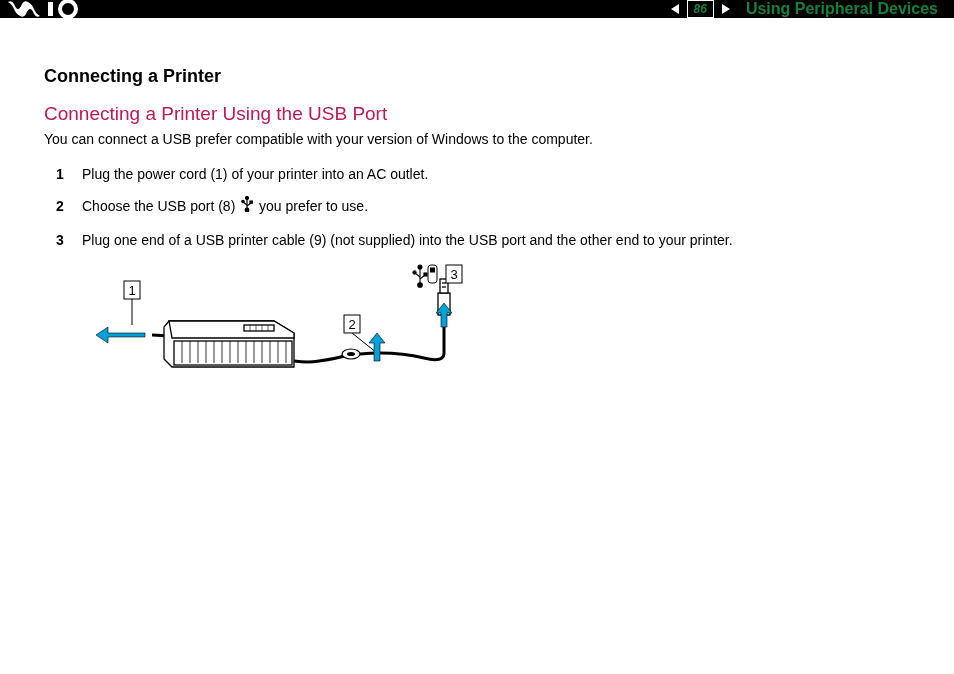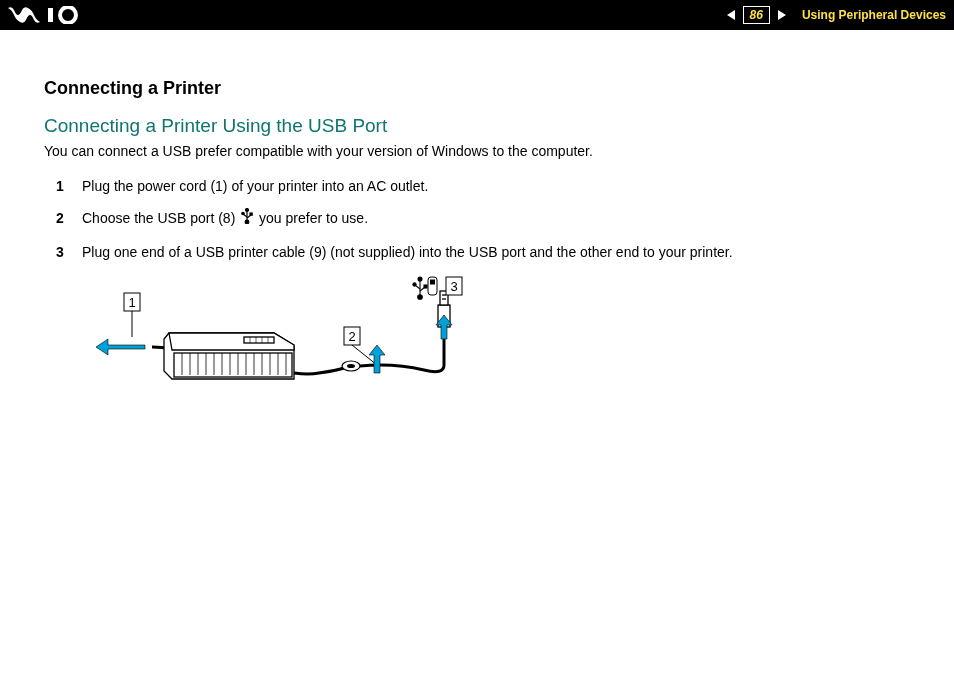--- a/index.html
+++ b/index.html
@@ -6,26 +6,26 @@
     margin: 0;
     padding: 0;
     width: 954px;
     height: 674px;
     font-family: Arial, Helvetica, sans-serif;
     background: #fff;
     color: #000;
   }
   .topbar {
     background: #000;
-    color: #fde047;
-    height: 30px;
+    color: #15803d;
+    height: 18px;
     display: flex;
     align-items: center;
     justify-content: space-between;
-    padding: 0 8px 0 8px;
+    padding: 0 16px 0 8px;
   }
   .logo {
     display: flex;
     align-items: center;
   }
   .nav-right {
     display: flex;
     align-items: center;
     gap: 6px;
   }
@@ -35,38 +35,38 @@
   }
   .page-num-box {
     border: 1px solid #fff;
     padding: 0 6px;
     font-size: 12px;
     font-style: italic;
     font-weight: bold;
     line-height: 16px;
   }
   .section-label {
-    font-size: 12px;
+    font-size: 16px;
     font-weight: bold;
     padding-left: 8px;
   }
   .content {
     padding: 48px 48px 0 44px;
   }
   h1 {
     font-size: 18px;
     font-weight: bold;
     margin: 0 0 8px 0;
   }
   .body-text {
     font-size: 14px;
     margin: 0 0 16px 0;
   }
   h2.blue {
-    color: #0f766e;
+    color: #be185d;
     font-size: 19px;
     font-weight: normal;
     margin: 16px 0 6px 0;
   }
   h3.gray {
     color: #9a9a9a;
     font-size: 17px;
     font-weight: normal;
     margin: 6px 0 8px 0;
   }

